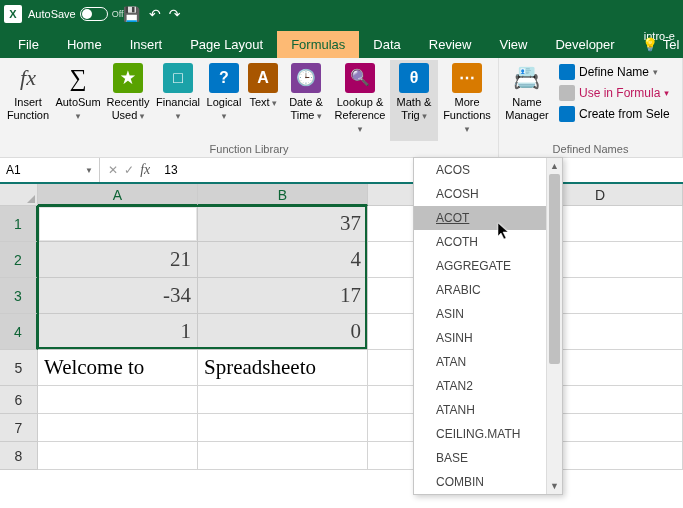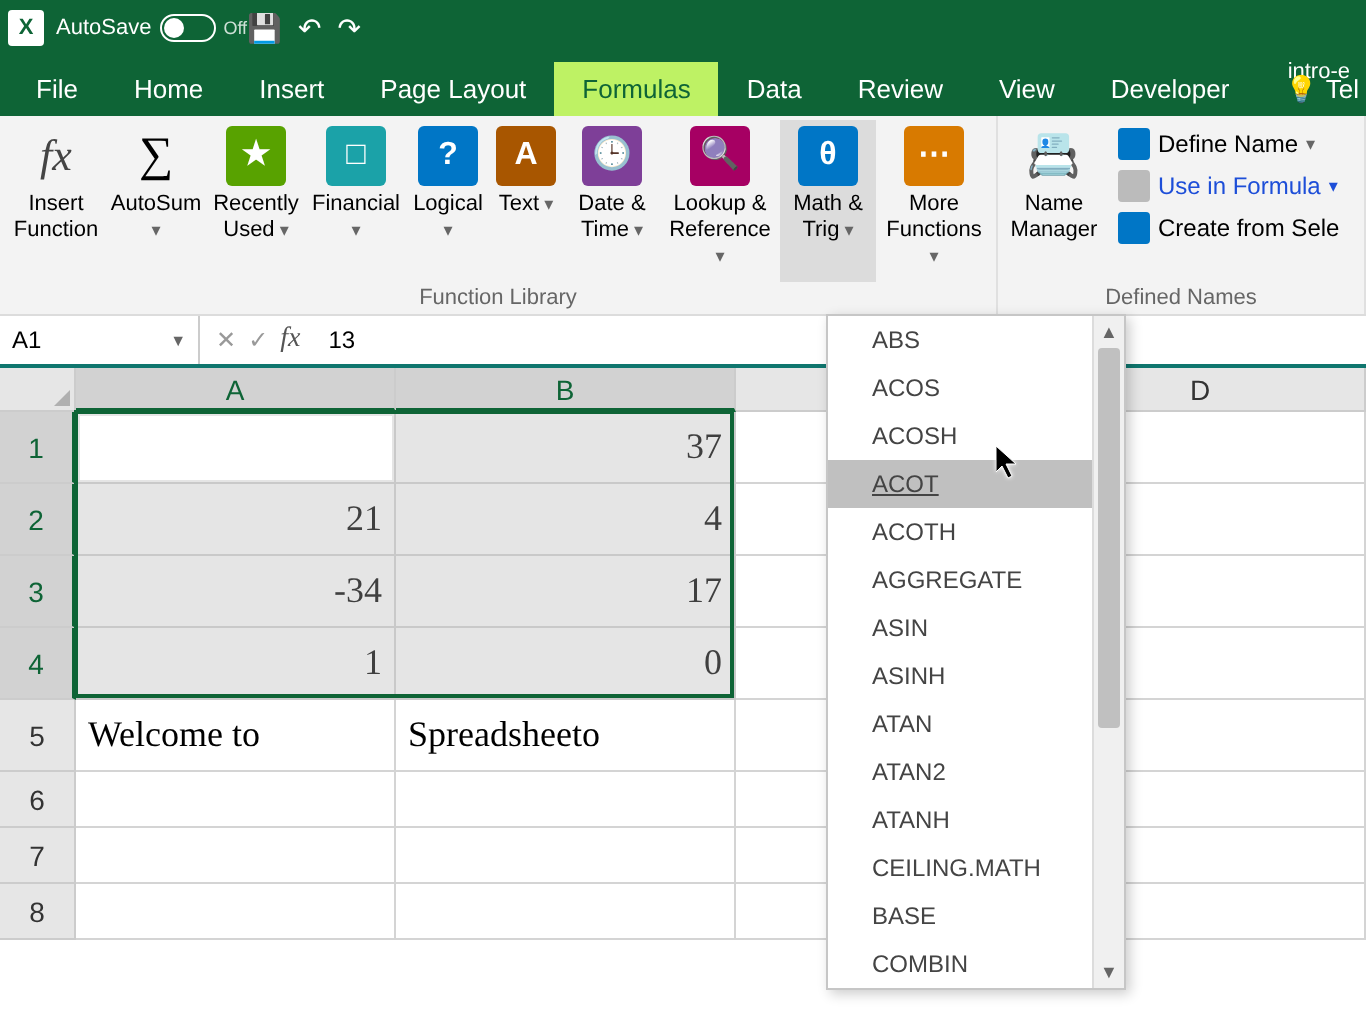--- a/index.html
+++ b/index.html
@@ -12,21 +12,21 @@
 .autosave-toggle { width: 28px; height: 14px; border: 1px solid #fff; border-radius: 7px; position: relative; }
 .autosave-toggle::before { content: ''; position: absolute; left: 1px; top: 1px; width: 10px; height: 10px; background: #fff; border-radius: 50%; }
 .qat-icons { display: flex; gap: 8px; align-items: center; }
 .qat-icons span { font-size: 14px; cursor: pointer; }
 .titlebar .spacer { flex: 1; }
 .titlebar .doc-title { margin-right: 4px; margin-top: 44px; }
 
 
 .tabs { background: #0e6436; height: 30px; display: flex; align-items: flex-end; padding: 0 4px; }
 .tab { padding: 6px 14px; color: #fff; font-size: 13px; cursor: pointer; }
-.tab.active { background: #bef264; color: #0e6436; }
+.tab.active { background: #fdba74; color: #0e6436; }
 .tab.tellme { display: flex; align-items: center; gap: 4px; margin-left: auto; flex: 1; white-space: nowrap; overflow: hidden; }
 .tab.tellme .bulb { font-size: 13px; }
 
 
 .ribbon { background: #f3f3f3; border-bottom: 1px solid #dcdcdc; height: 100px; display: flex; }
 .rgroup { border-right: 1px solid #e0e0e0; display: flex; flex-direction: column; justify-content: space-between; padding: 2px 4px 0 4px; }
 .rgroup-content { display: flex; gap: 2px; flex: 1; }
 .rgroup-label { text-align: center; font-size: 11px; color: #666; padding: 2px 0; }
 .big-btn { display: flex; flex-direction: column; align-items: center; justify-content: flex-start; width: 48px; padding: 2px 0; cursor: pointer; font-size: 11px; text-align: center; line-height: 1.2; gap: 2px; }
 .big-btn .icon { width: 32px; height: 32px; display: flex; align-items: center; justify-content: center; font-size: 20px; }
@@ -52,21 +52,21 @@
 .grid { position: relative; }
 .col-headers { display: flex; height: 22px; background: #e6e6e6; }
 .corner { width: 38px; border-right: 1px solid #ccc; border-bottom: 1px solid #ccc; background: #e6e6e6; position: relative; }
 .corner::after { content: ''; position: absolute; right: 2px; bottom: 2px; border-left: 8px solid transparent; border-bottom: 8px solid #b0b0b0; }
 .col-h { border-right: 1px solid #ccc; border-bottom: 1px solid #ccc; text-align: center; font-size: 14px; line-height: 22px; color: #333; }
 .col-h.sel { background: #d2d2d2; color: #0e6436; border-bottom: 2px solid #0e6436; }
 .colA{width:160px}.colB{width:170px}.colC{width:150px}.colD{width:165px}
 .row { display: flex; }
 .row-h { width: 38px; border-right: 1px solid #ccc; border-bottom: 1px solid #ccc; background: #e6e6e6; text-align: center; font-size: 14px; color: #333; display: flex; align-items: center; justify-content: center; }
 .row-h.sel { background: #d2d2d2; color: #0e6436; border-right: 2px solid #0e6436; }
-.cell { border-right: 1px solid #d4d4d4; border-bottom: 1px solid #d4d4d4; padding: 2px 6px; font-size: 18px; font-family: Georgia, serif; display: flex; align-items: center; overflow: hidden; }
+.cell { border-right: 1px solid #d4d4d4; border-bottom: 1px solid #d4d4d4; padding: 2px 6px; font-size: 21px; font-family: Georgia, serif; display: flex; align-items: center; overflow: hidden; }
 .cell.num { justify-content: flex-end; }
 .cell.txt { justify-content: flex-start; }
 .dataH{height:36px}.normH{height:28px}
 
 
 .selection { position: absolute; border: 2px solid #0e6436; pointer-events: none; }
 .selection-bg { position: absolute; background: rgba(180,180,180,0.35); pointer-events: none; }
 .active-cell { position: absolute; background: #fff; pointer-events: none; }
 
 
@@ -194,21 +194,21 @@
         <div class="icon" style="font-size:22px;">📇</div>
         <div class="label">Name
 Manager</div>
       </div>
       <div class="small-row" style="flex:1;min-width:0">
         <div class="small-btn">
             <span class="small-icon"></span>
             <span>Define Name</span>
             <span style="font-size:9px;color:#666">▾</span>
           </div>
-        <div class="small-btn" style="color:#1d4ed8">
+        <div class="small-btn" style="color:#be185d">
             <span class="small-icon" style="background:#bbb"></span>
             <span>Use in Formula</span>
             <span style="font-size:9px">▾</span>
           </div>
         <div class="small-btn">
             <span class="small-icon"></span>
             <span>Create from Sele</span>
           </div>
       </div>
     </div>
@@ -297,26 +297,26 @@
         <div class="cell colA normH txt"></div>
         <div class="cell colB normH txt"></div>
         <div class="cell colC normH txt"></div>
         <div class="cell colD normH txt"></div>
       </div>
     </div>
 </div>
 
 <div class="dropdown">
   <div class="dd-items" id="dd-items">
-      <div class="dd-item">ABS</div>
       <div class="dd-item">ACOS</div>
       <div class="dd-item">ACOSH</div>
       <div class="dd-item hover">ACOT</div>
       <div class="dd-item">ACOTH</div>
       <div class="dd-item">AGGREGATE</div>
+      <div class="dd-item">ARABIC</div>
       <div class="dd-item">ASIN</div>
       <div class="dd-item">ASINH</div>
       <div class="dd-item">ATAN</div>
       <div class="dd-item">ATAN2</div>
       <div class="dd-item">ATANH</div>
       <div class="dd-item">CEILING.MATH</div>
       <div class="dd-item">BASE</div>
       <div class="dd-item">COMBIN</div>
     </div>
   <div class="dd-scroll">

